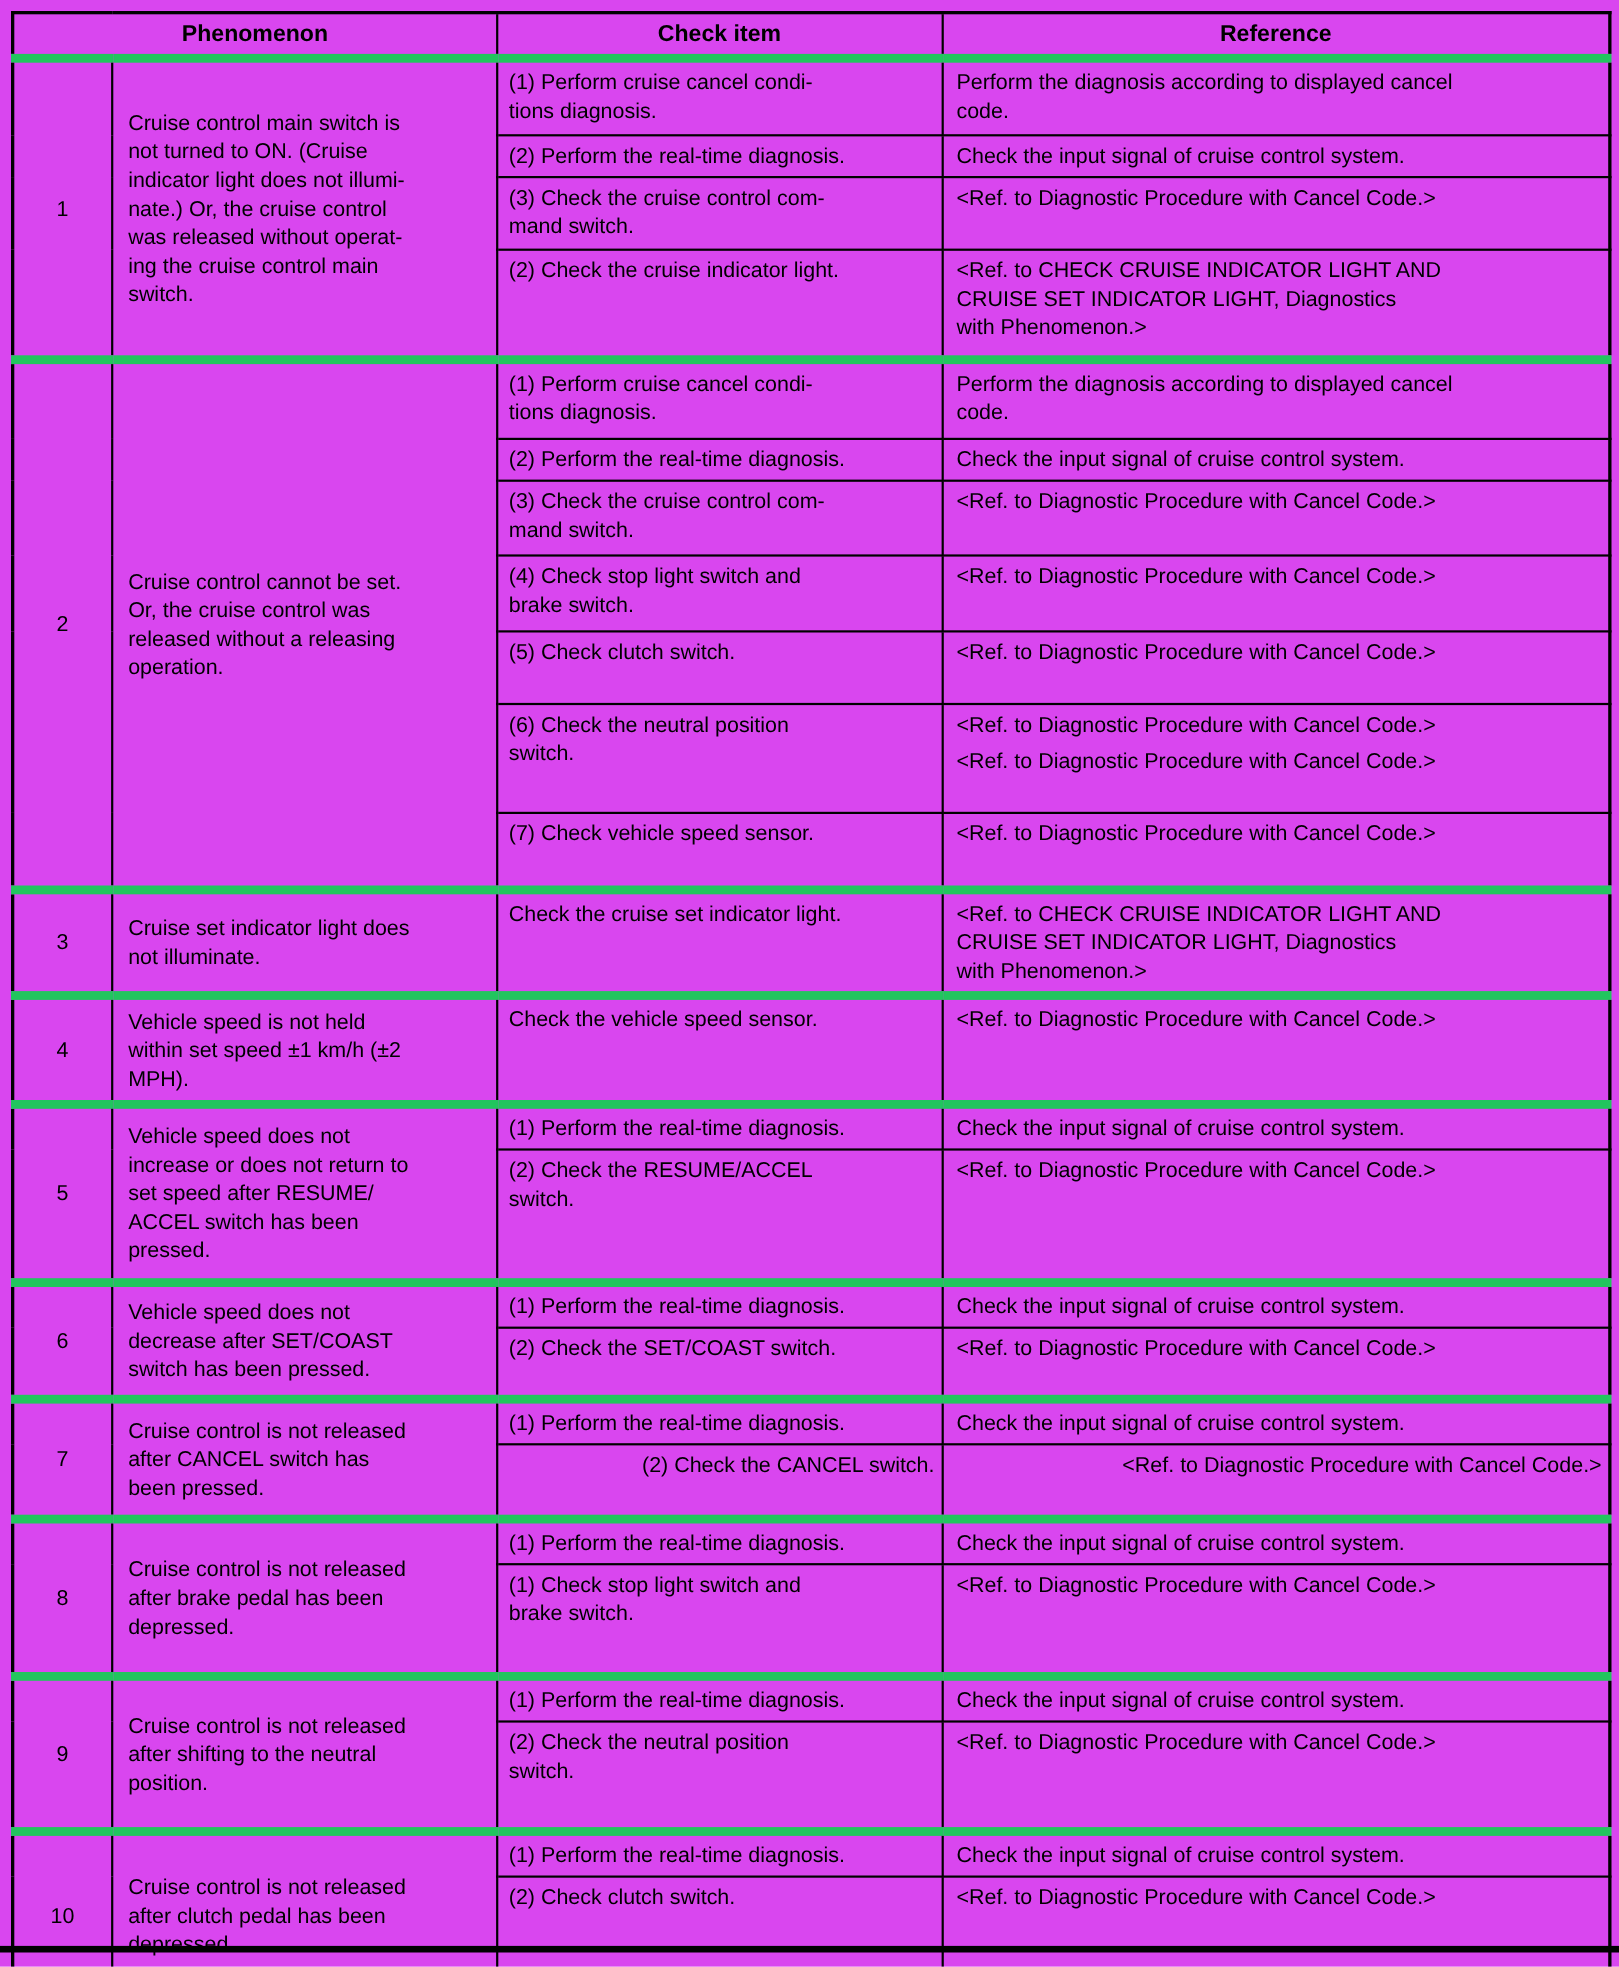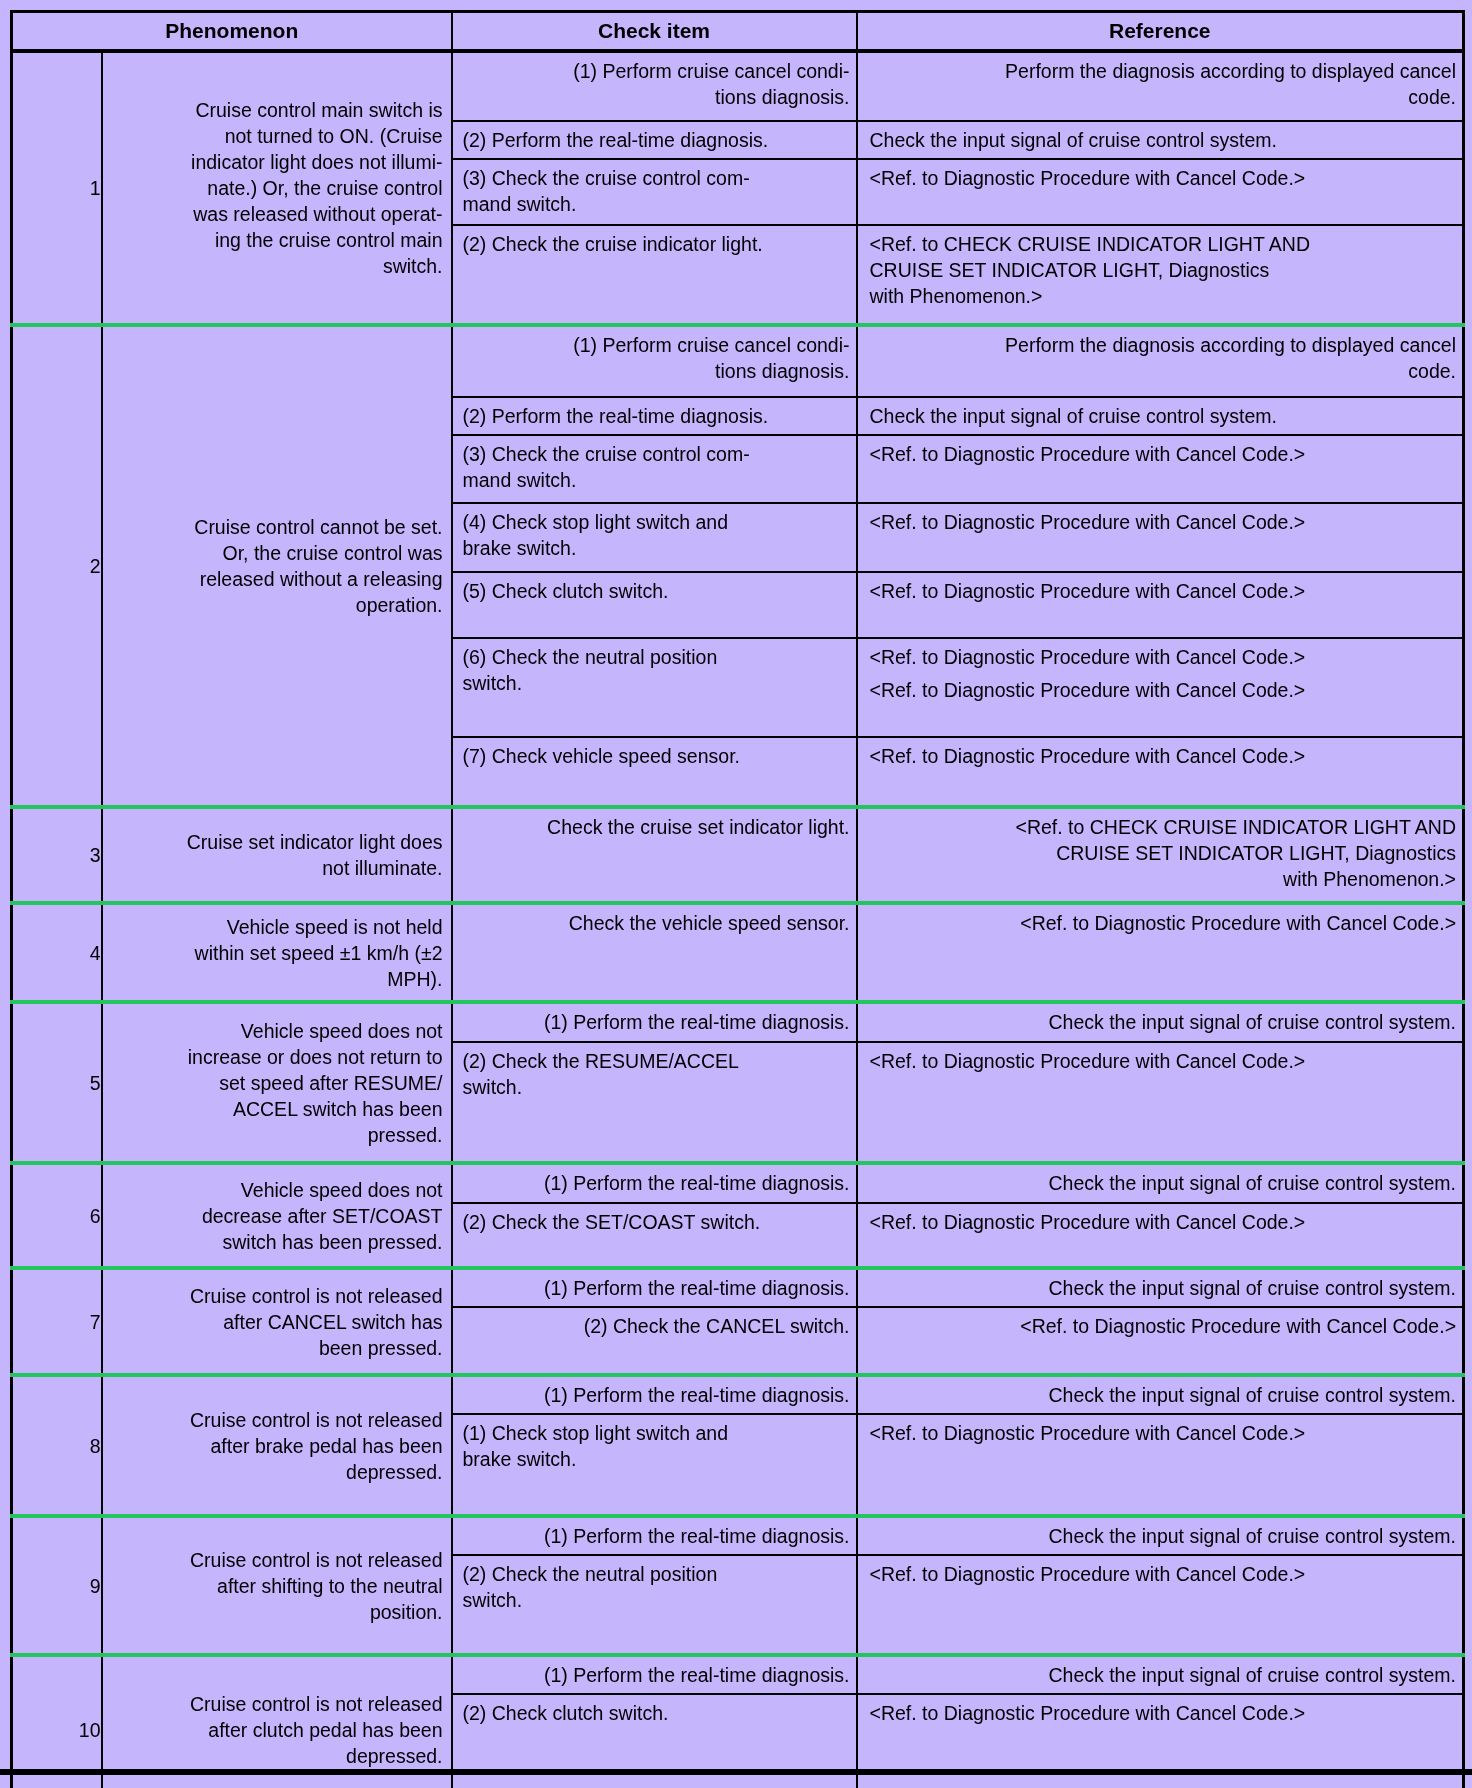--- a/index.html
+++ b/index.html
@@ -1,20 +1,20 @@
 <!DOCTYPE html>
 <html><head>
 <meta charset="utf-8">
 <style>
   html, body { margin: 0; padding: 0; background: #ffffff; }
   .page {
     position: relative;
     width: 1472px;
     height: 1788px;
-    background: #c4b5fd;
+    background: #d946ef;
     color: #000000;
     font-family: "Liberation Sans", "DejaVu Sans", sans-serif;
     overflow: hidden;
   }
   table.diag {
     position: absolute;
     left: 10px;
     top: 10px;
     width: 1452px;
     border-collapse: collapse;
@@ -29,21 +29,21 @@
   table.diag thead th {
     height: 36px;
     font-size: 21px;
     font-weight: bold;
     text-align: center;
     vertical-align: middle;
     padding: 0;
     border-bottom: 4px solid #000;
   }
   
-  tr.group-start td { border-top: 4px solid #22c55e; text-align: right; }
+  tr.group-start td { border-top: 8px solid #22c55e; }
   table.diag td {
     font-size: 19.5px;
     line-height: 26px;
   }
   .num-cell {
     text-align: center;
     vertical-align: middle;
     padding: 0;
   }
   .phen-cell {

